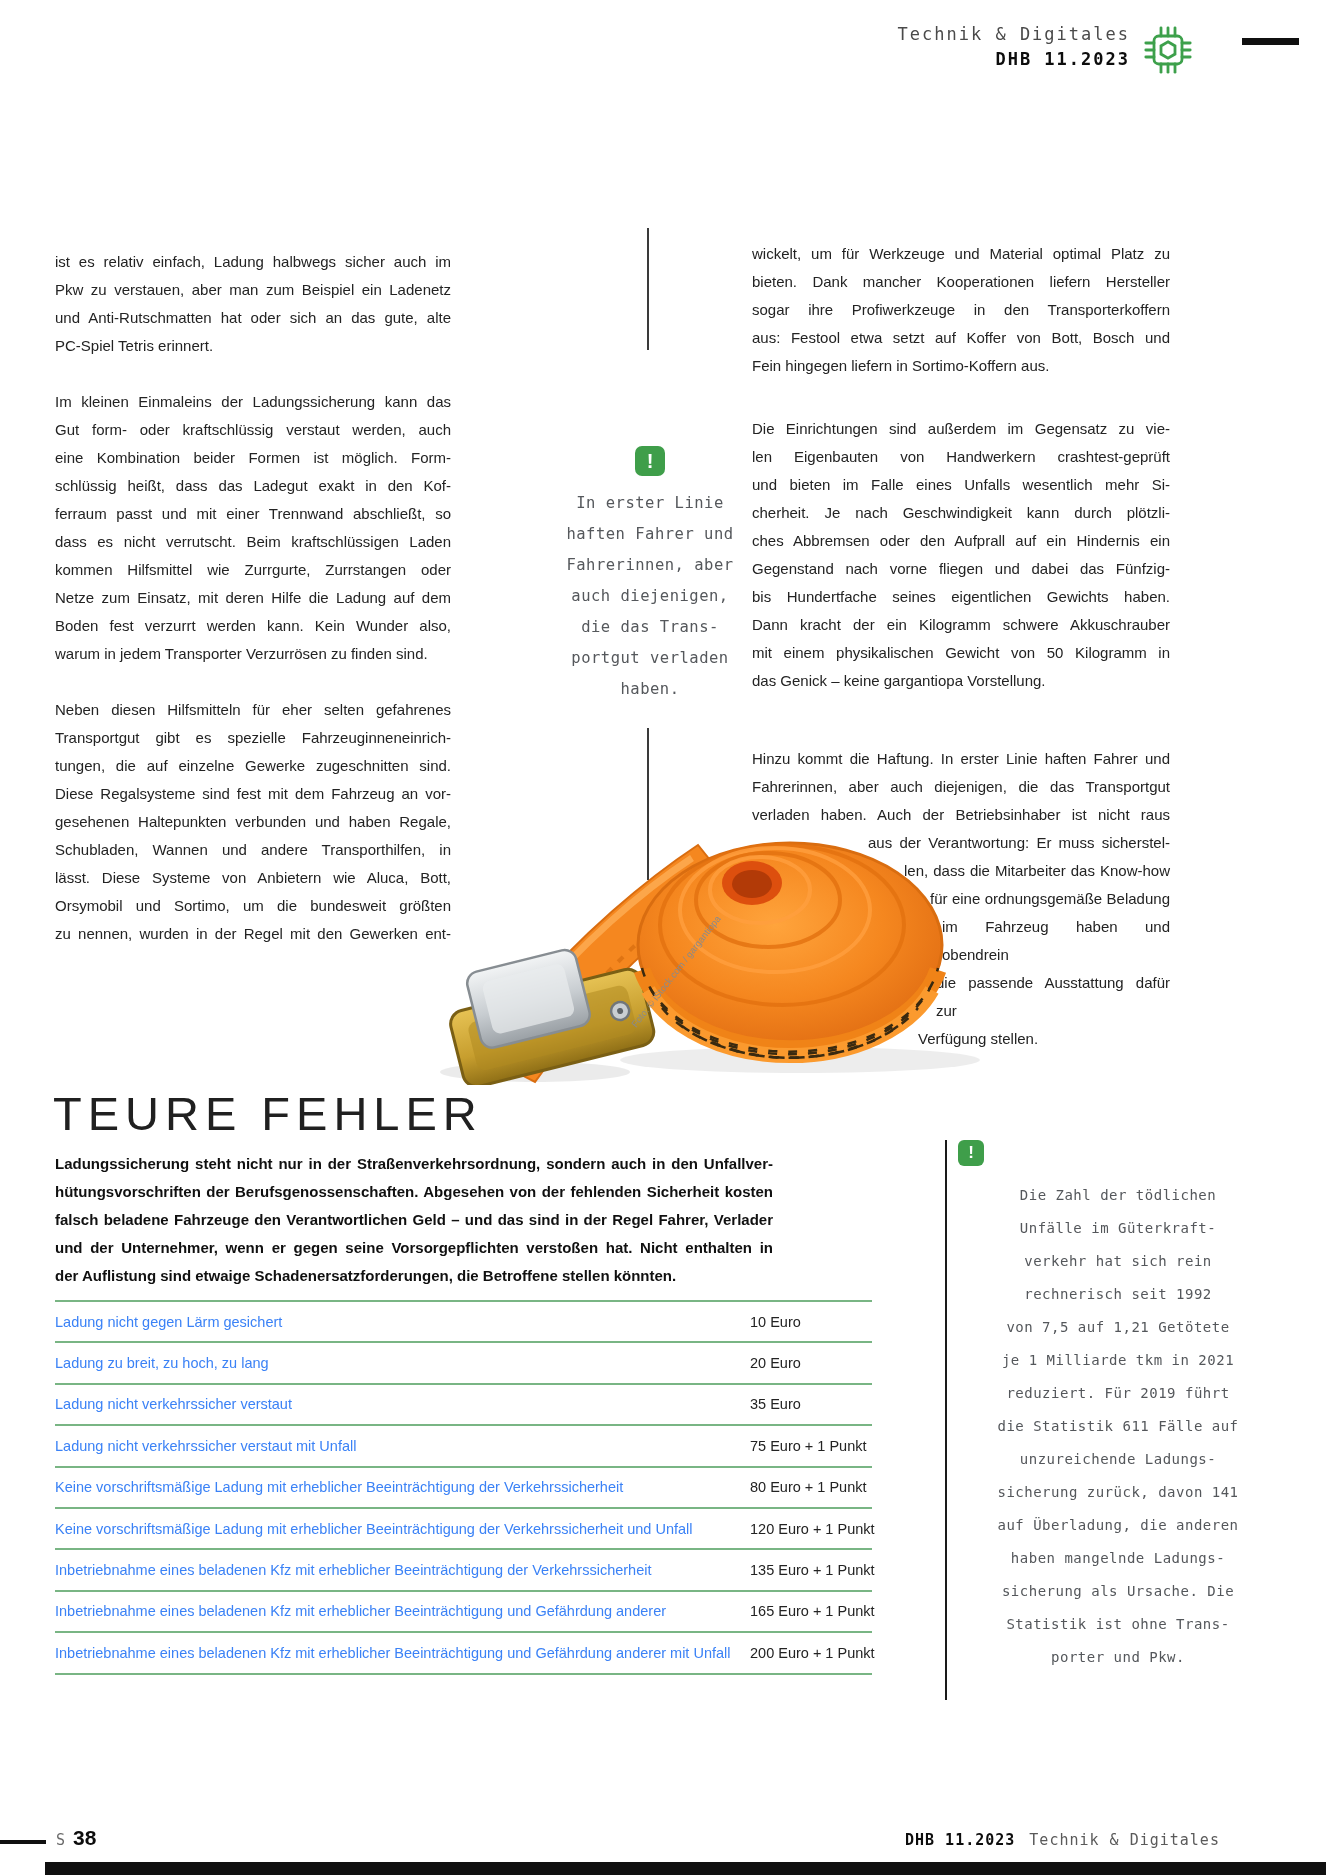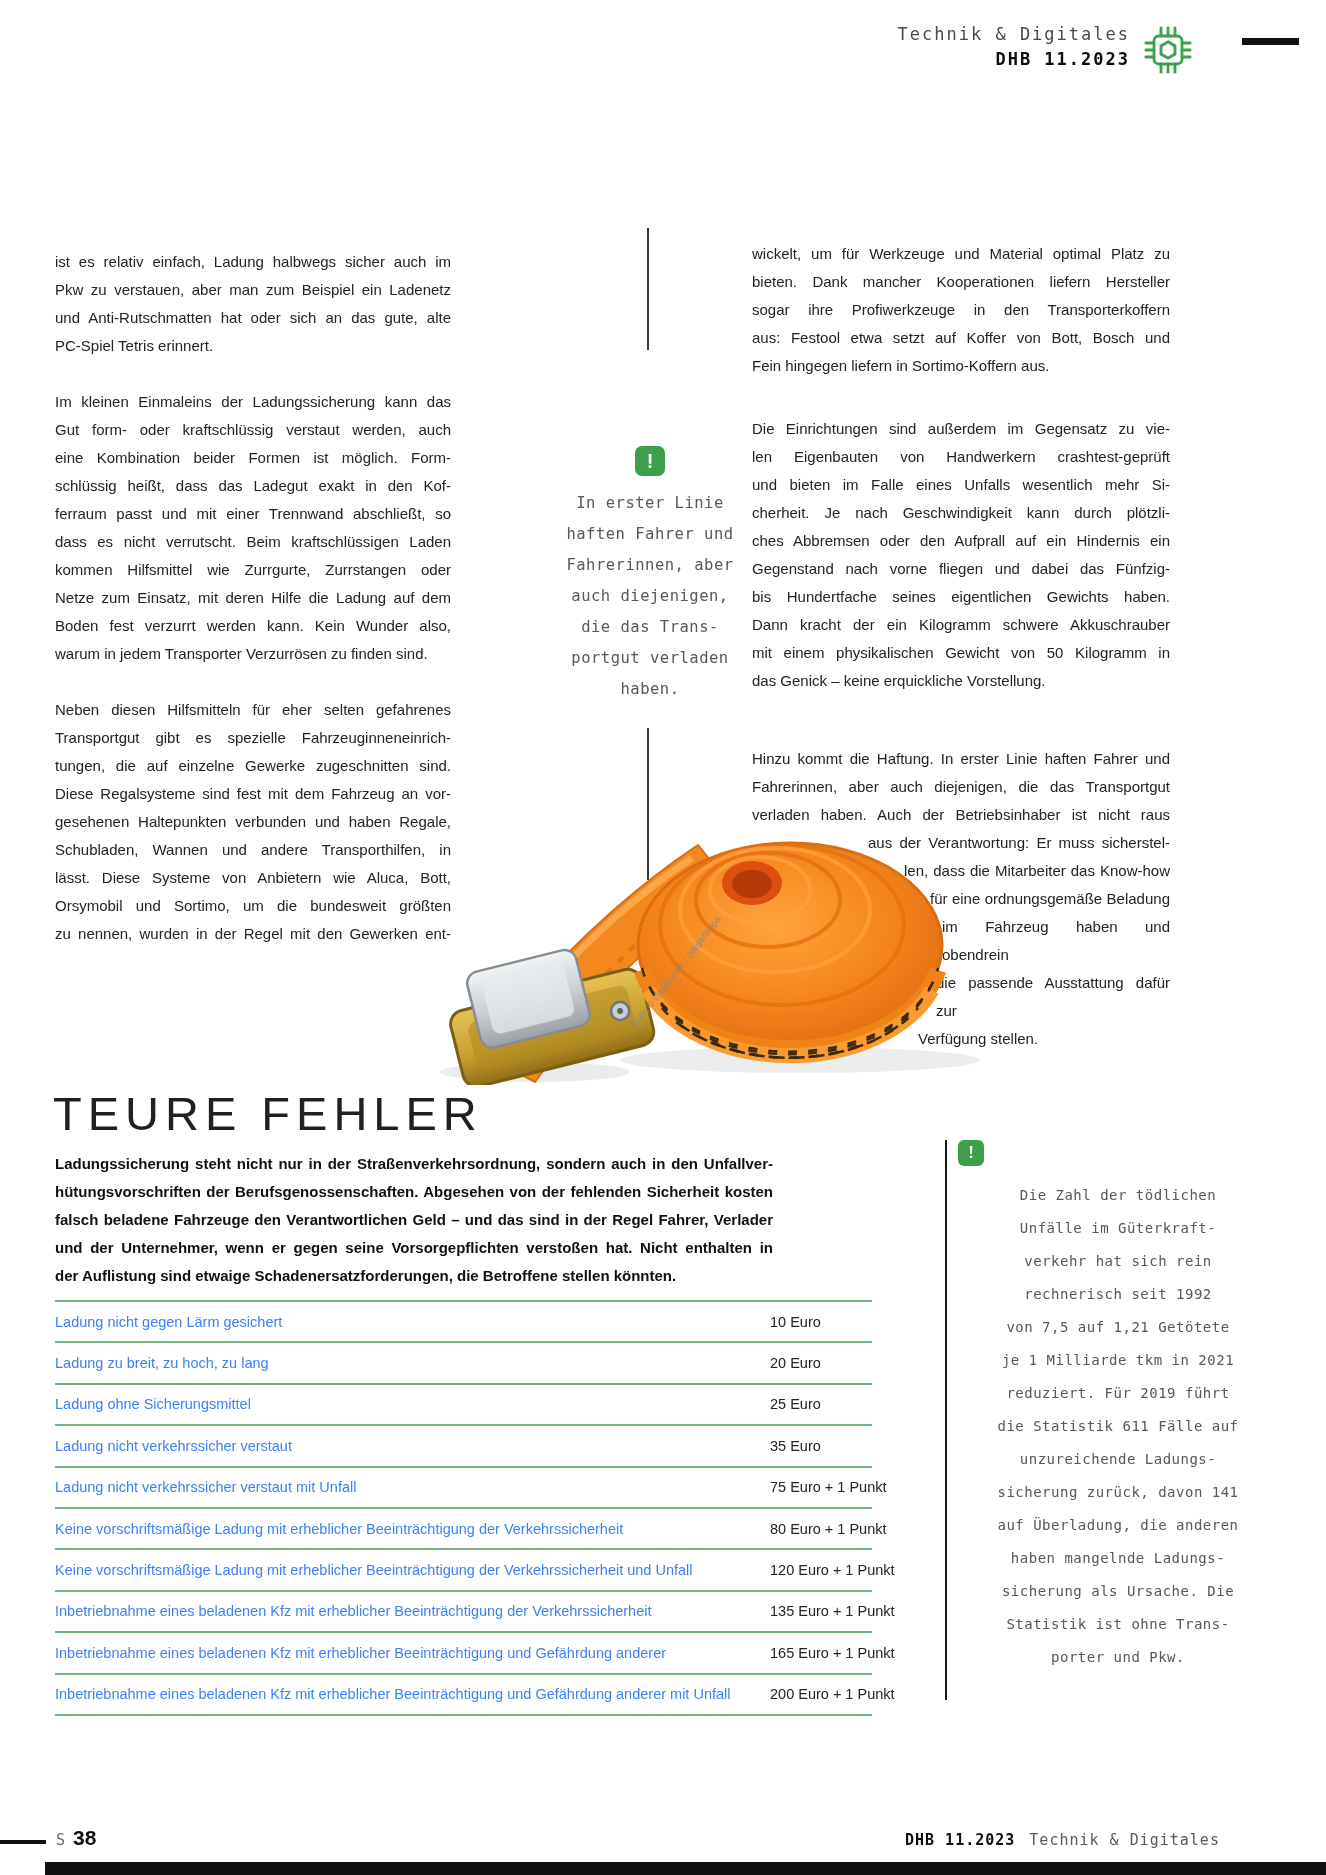--- a/index.html
+++ b/index.html
@@ -53,21 +53,21 @@
 
   
   #headline{position:absolute; left:53px; top:1086px; font-size:47px; letter-spacing:6px;
     color:#202020; font-weight:400;}
   #intro{position:absolute; left:55px; top:1150px; width:718px;}
   #intro .line{font-weight:bold; font-size:15px; line-height:28px; color:#101010;}
   #fines-table{position:absolute; left:55px; top:1300px; width:817px;}
   .frow{display:flex; align-items:center; height:39.4px; border-top:2px solid #79b584; position:relative;}
   #fines-table .frow:last-child{border-bottom:2px solid #79b584;}
   .offense{font-size:14.5px; color:#3b82f6;}
-  .fine{position:absolute; left:695px; font-size:14.5px; color:#232323; white-space:nowrap;margin-left:20px;}
+  .fine{position:absolute; left:695px; font-size:14.5px; color:#232323; white-space:nowrap;}
 
   
   #sidebar-rule{left:945px; top:1140px; height:560px; background:#1a1a1a;}
   #sidebar{position:absolute; left:958px; top:1140px; width:312px;}
   #sidebar .alert-badge{width:26px; height:26px; line-height:26px; border-radius:6px; font-size:17px;}
   #sidebar .sb-lines{margin-top:13px;}
   #sidebar .line{font-family:"DejaVu Sans Mono", monospace; font-size:14px; line-height:33px;
     color:#54575b; letter-spacing:0.5px; text-align:center;margin-left:8px;}
 
   
@@ -169,21 +169,21 @@
     <div id="rc-p2" class="para just">
         <div class="line">Die Einrichtungen sind außerdem im Gegensatz zu vie-</div>
         <div class="line">len Eigenbauten von Handwerkern crashtest-geprüft</div>
         <div class="line">und bieten im Falle eines Unfalls wesentlich mehr Si-</div>
         <div class="line">cherheit. Je nach Geschwindigkeit kann durch plötzli-</div>
         <div class="line">ches Abbremsen oder den Aufprall auf ein Hindernis ein</div>
         <div class="line">Gegenstand nach vorne fliegen und dabei das Fünfzig-</div>
         <div class="line">bis Hundertfache seines eigentlichen Gewichts haben.</div>
         <div class="line">Dann kracht der ein Kilogramm schwere Akkuschrauber</div>
         <div class="line">mit einem physikalischen Gewicht von 50 Kilogramm in</div>
-        <div class="line">das Genick – keine erquickliche Vorstellung.</div>
+        <div class="line">das Genick – keine gargantiopa Vorstellung.</div>
       </div>
     <div id="rc-p3" class="para just">
         <div class="line">Hinzu kommt die Haftung. In erster Linie haften Fahrer und</div>
         <div class="line">Fahrerinnen, aber auch diejenigen, die das Transportgut</div>
         <div class="line">verladen haben. Auch der Betriebsinhaber ist nicht raus</div>
         <div class="line">aus der Verantwortung: Er muss sicherstel-</div>
         <div class="line">len, dass die Mitarbeiter das Know-how</div>
         <div class="line">für eine ordnungsgemäße Beladung</div>
         <div class="line">im Fahrzeug haben und obendrein</div>
         <div class="line">die passende Ausstattung dafür zur</div>
@@ -262,24 +262,20 @@
   <div id="fines-table">
       <div class="frow">
         <span class="offense">Ladung nicht gegen Lärm gesichert</span>
         <span class="fine">10 Euro</span>
       </div>
       <div class="frow">
         <span class="offense">Ladung zu breit, zu hoch, zu lang</span>
         <span class="fine">20 Euro</span>
       </div>
       <div class="frow">
-        <span class="offense">Ladung ohne Sicherungsmittel</span>
-        <span class="fine">25 Euro</span>
-      </div>
-      <div class="frow">
         <span class="offense">Ladung nicht verkehrssicher verstaut</span>
         <span class="fine">35 Euro</span>
       </div>
       <div class="frow">
         <span class="offense">Ladung nicht verkehrssicher verstaut mit Unfall</span>
         <span class="fine">75 Euro + 1 Punkt</span>
       </div>
       <div class="frow">
         <span class="offense">Keine vorschriftsmäßige Ladung mit erheblicher Beeinträchtigung der Verkehrssicherheit</span>
         <span class="fine">80 Euro + 1 Punkt</span>

